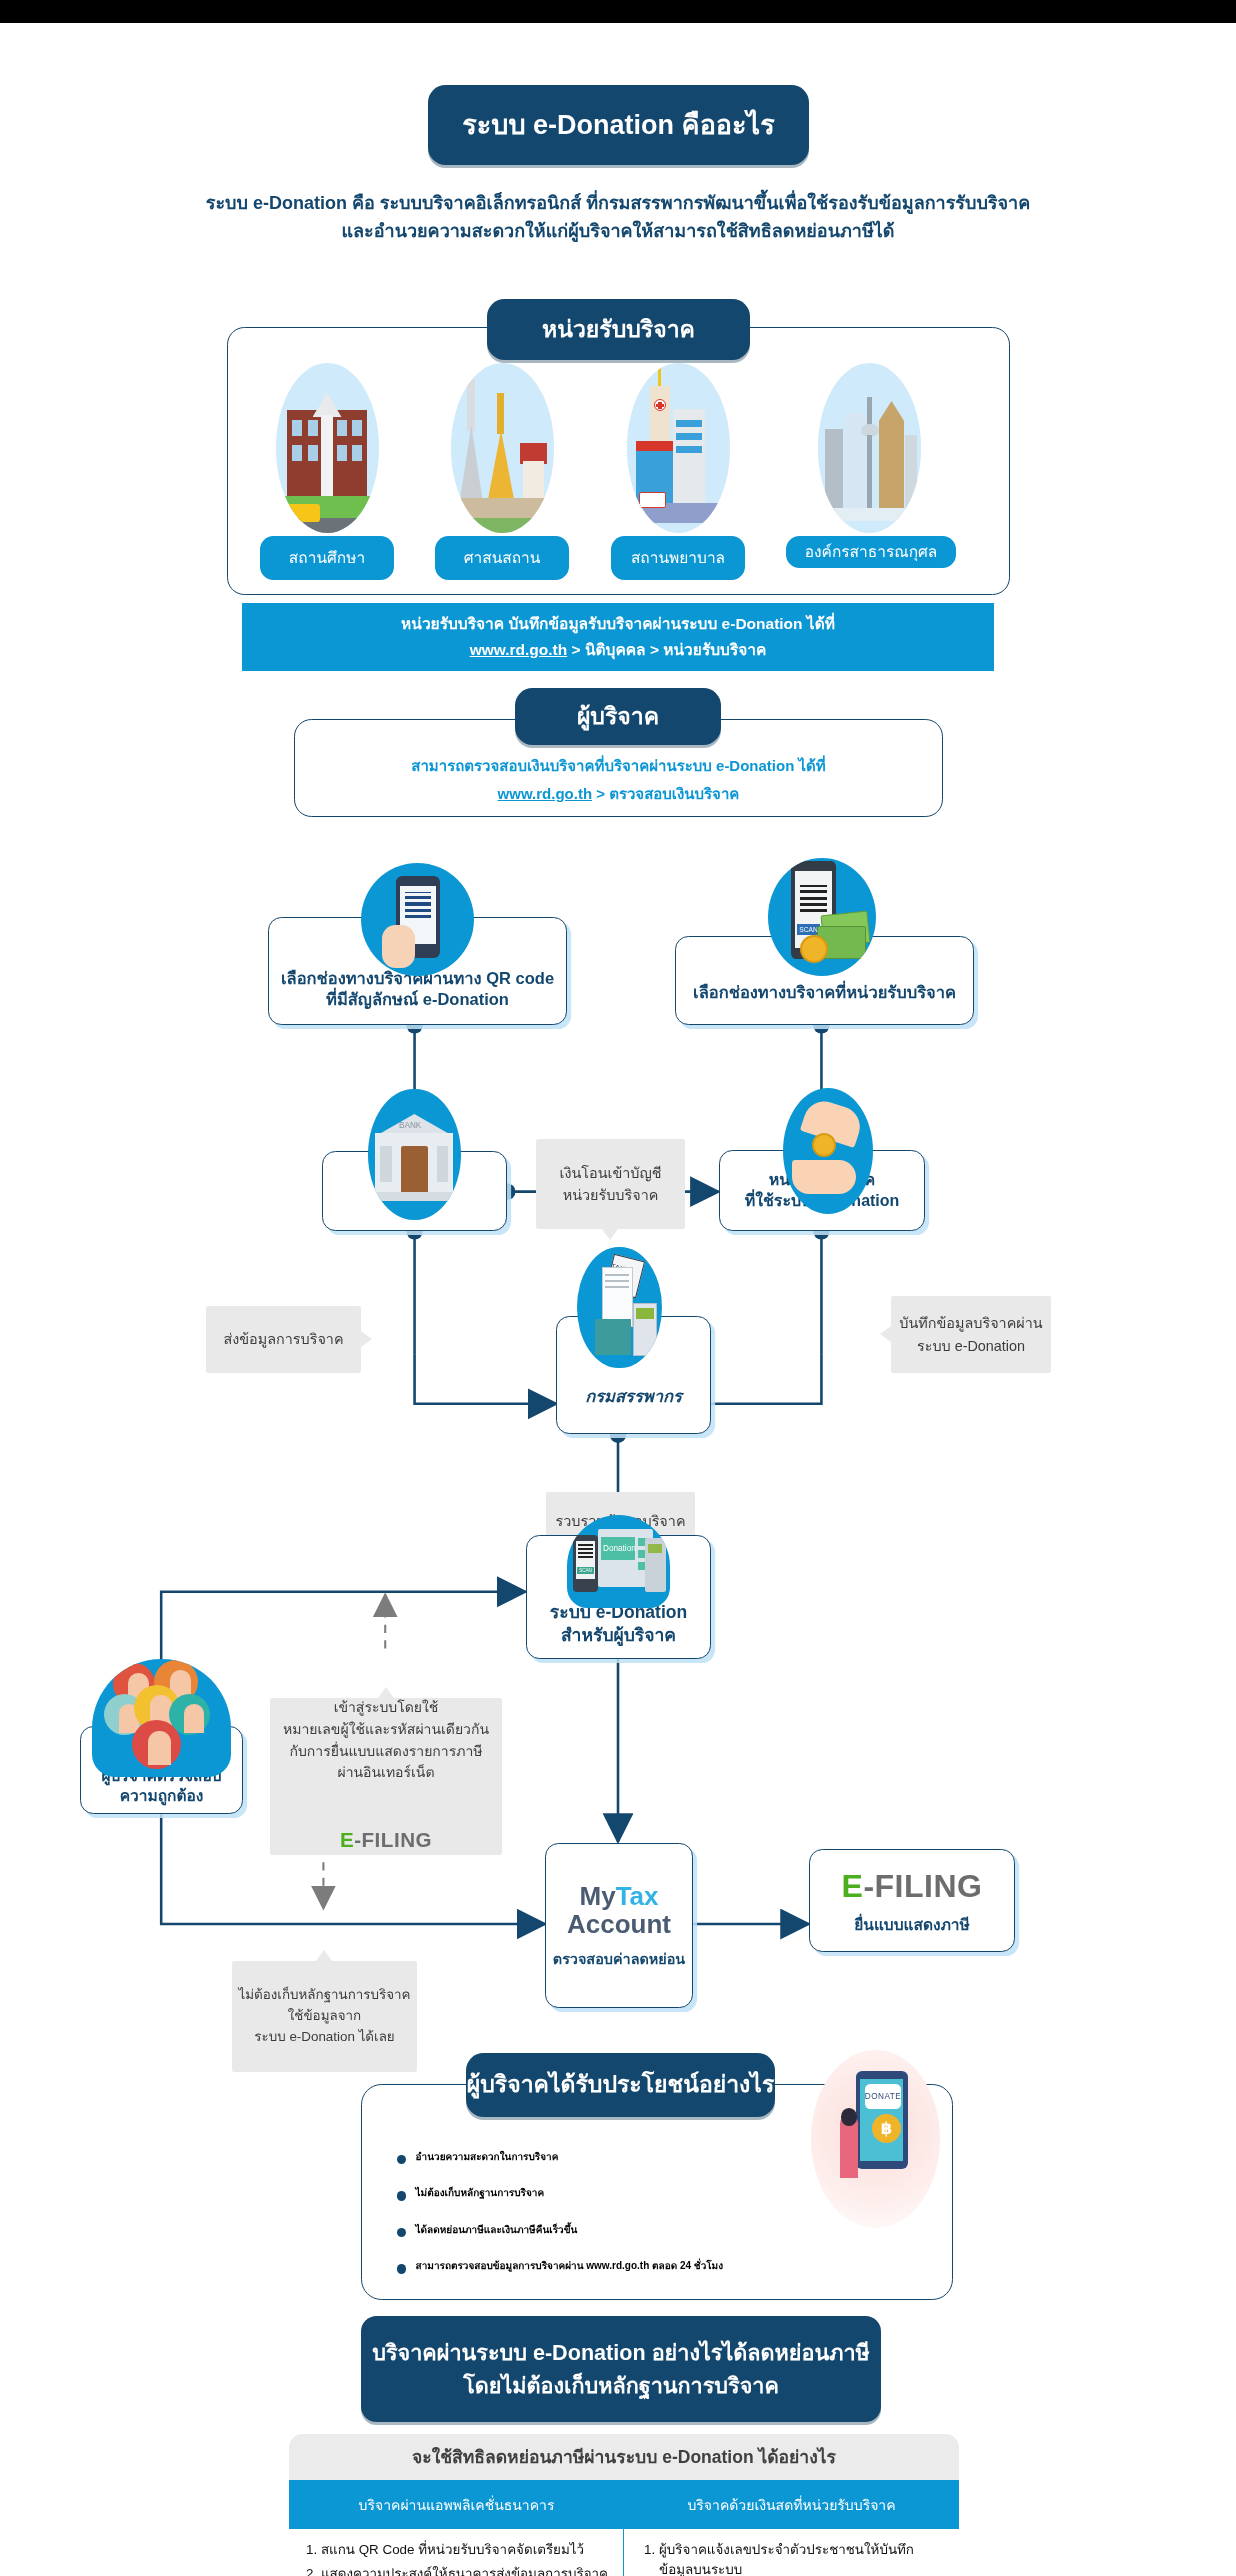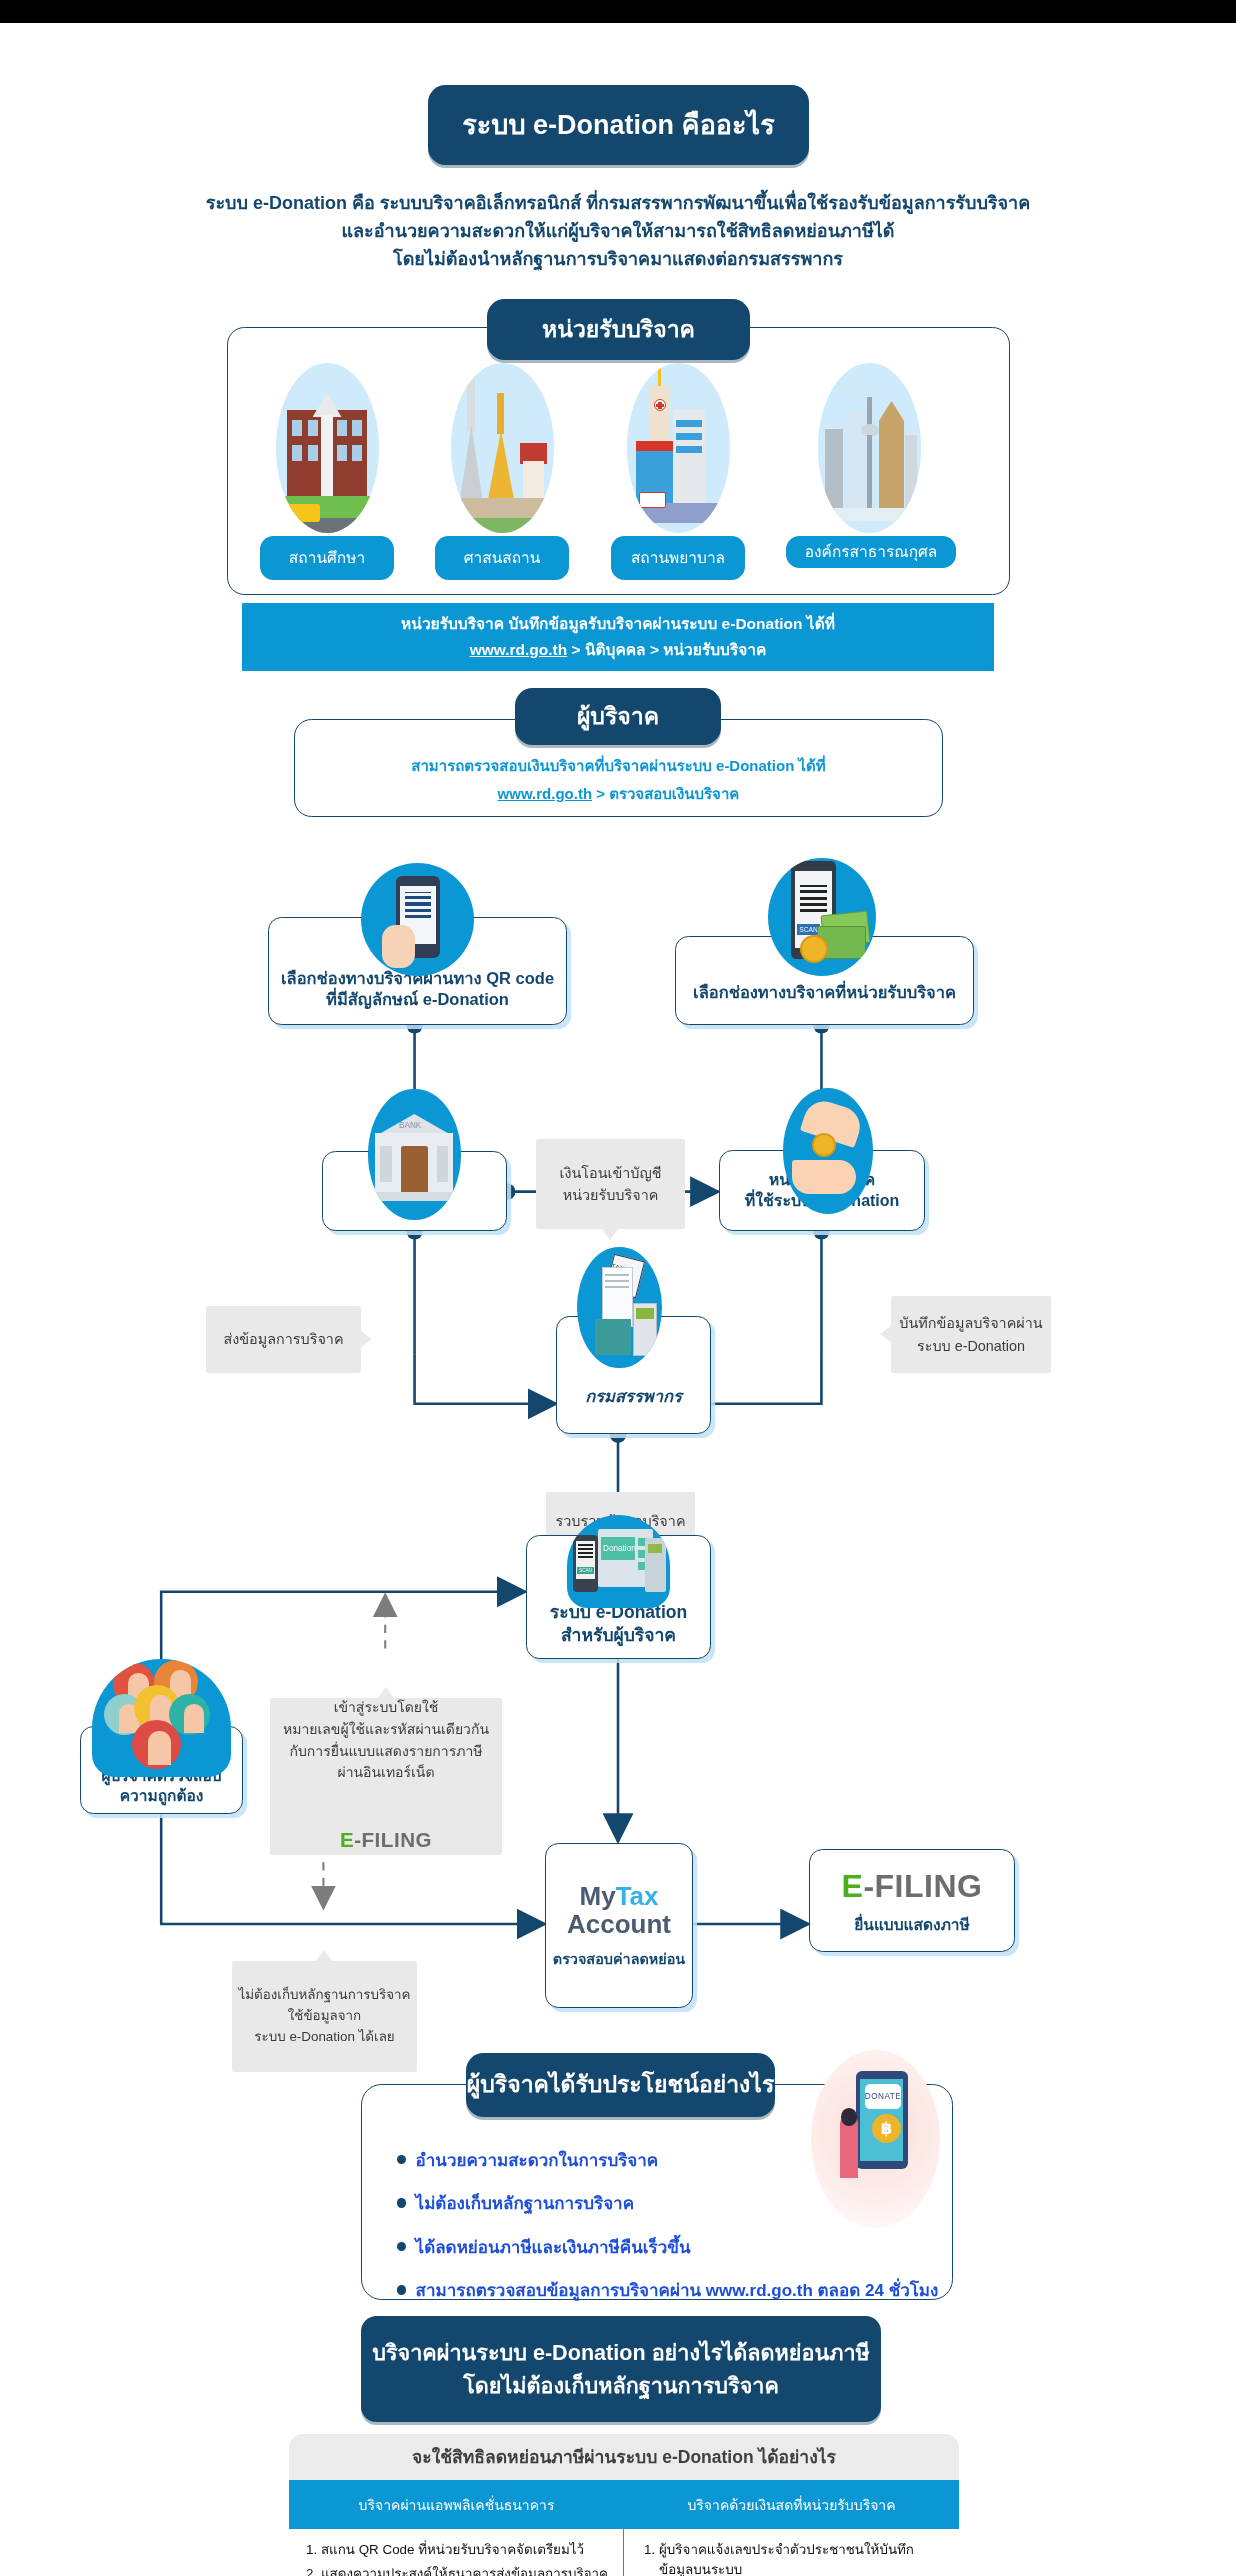--- a/index.html
+++ b/index.html
@@ -187,21 +187,20 @@
     </g>
   </svg>
 
   <div class="pill-dark" style="position:absolute; left:428px; top:62px; width:381px; height:80px; font-size:27px;">
     <span>ระบบ e-Donation คืออะไร</span>
   </div>
 
   <div style="position:absolute; left:103px; top:167px; width:1030px; text-align:center; color:#14476e; font-size:18px; font-weight:bold; line-height:1.55;">
     <div>ระบบ e-Donation คือ ระบบบริจาคอิเล็กทรอนิกส์ ที่กรมสรรพากรพัฒนาขึ้นเพื่อใช้รองรับข้อมูลการรับบริจาค</div>
     <div>และอำนวยความสะดวกให้แก่ผู้บริจาคให้สามารถใช้สิทธิลดหย่อนภาษีได้</div>
-    <div>โดยไม่ต้องนำหลักฐานการบริจาคมาแสดงต่อกรมสรรพากร</div>
   </div>
 
   <div class="outline-card" style="position:absolute; left:227px; top:304px; width:783px; height:268px;"></div>
 
   <div class="pill-dark" style="position:absolute; left:487px; top:276px; width:263px; height:61px; font-size:23px; z-index:6;">
     <span>หน่วยรับบริจาค</span>
   </div>
 
   <div style="position:absolute; left:260px; top:340px; width:134px; height:201px;">
     <div style="position:absolute; left:15.5px; top:0; width:103px; height:170px; border-radius:52px/85px; background:#cfeafb; overflow:hidden;">
@@ -463,21 +462,21 @@
 
   <div style="position:absolute; left:811px; top:2027px; width:129px; height:178px; background:radial-gradient(circle at 50% 45%, #fbdcd8 0%, #fdeeec 60%, #ffffff 100%); border-radius:64px/89px; overflow:hidden; z-index:5;">
     <div style="position:absolute;left:45px;top:20.6px;width:52px;height:98px;background:#2f4a7a;border-radius:6.2px;"></div>
     <div style="position:absolute;left:49px;top:29px;width:43px;height:82px;background:#4dbfd4;"></div>
     <div style="position:absolute;left:54px;top:34px;width:36px;height:25px;background:#fff;border-radius:5.2px;display:flex;align-items:center;justify-content:center;font-size:8.2px;color:#2f4a7a;letter-spacing:0.5px;">DONATE</div>
     <div style="position:absolute;left:61px;top:64px;width:29px;height:29px;border-radius:50%;background:#f0b429;display:flex;align-items:center;justify-content:center;color:#fff;font-size:16.5px;font-weight:bold;">฿</div>
     <div style="position:absolute;left:29px;top:66px;width:17.5px;height:62px;background:#e8677d;border-radius:7.2px 7.2px 0 0;"></div>
     <div style="position:absolute;left:30px;top:58px;width:15.5px;height:17.5px;border-radius:50%;background:#2c2a3a;"></div>
   </div>
 
-  <div style="position:absolute; left:397px; top:2128px; width:546px; color:#1d4ed8; font-size:17px; font-weight:bold; line-height:1.2;">
+  <div style="position:absolute; left:397px; top:2128px; width:546px; color:#000000; font-size:10px; font-weight:bold; line-height:1.2;">
     <div style="display:flex; align-items:flex-start; margin-bottom:23px;">
       <span style="width:9.3px;height:9.3px;border-radius:50%;background:#14476e;margin:4.1px 9.3px 0 0;flex:0 0 auto;"></span>
       <span>อำนวยความสะดวกในการบริจาค</span>
     </div>
     <div style="display:flex; align-items:flex-start; margin-bottom:23px;">
       <span style="width:9.3px;height:9.3px;border-radius:50%;background:#14476e;margin:4.1px 9.3px 0 0;flex:0 0 auto;"></span>
       <span>ไม่ต้องเก็บหลักฐานการบริจาค</span>
     </div>
     <div style="display:flex; align-items:flex-start; margin-bottom:23px;">
       <span style="width:9.3px;height:9.3px;border-radius:50%;background:#14476e;margin:4.1px 9.3px 0 0;flex:0 0 auto;"></span>

